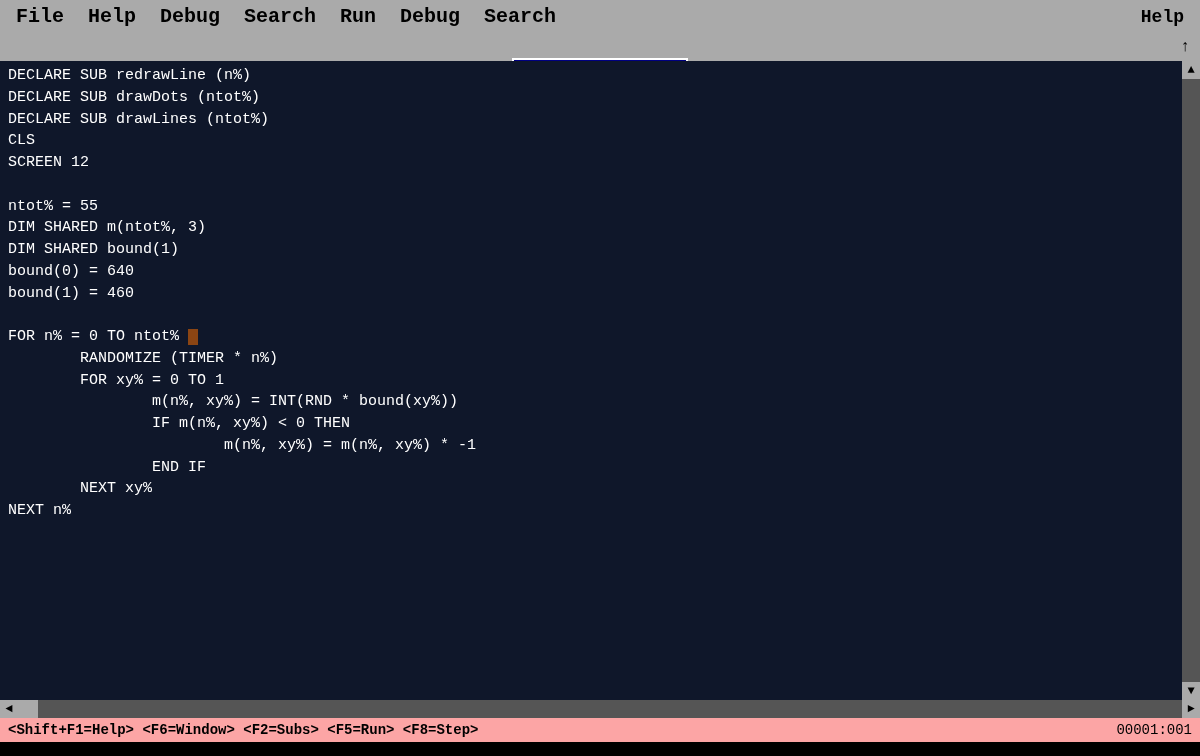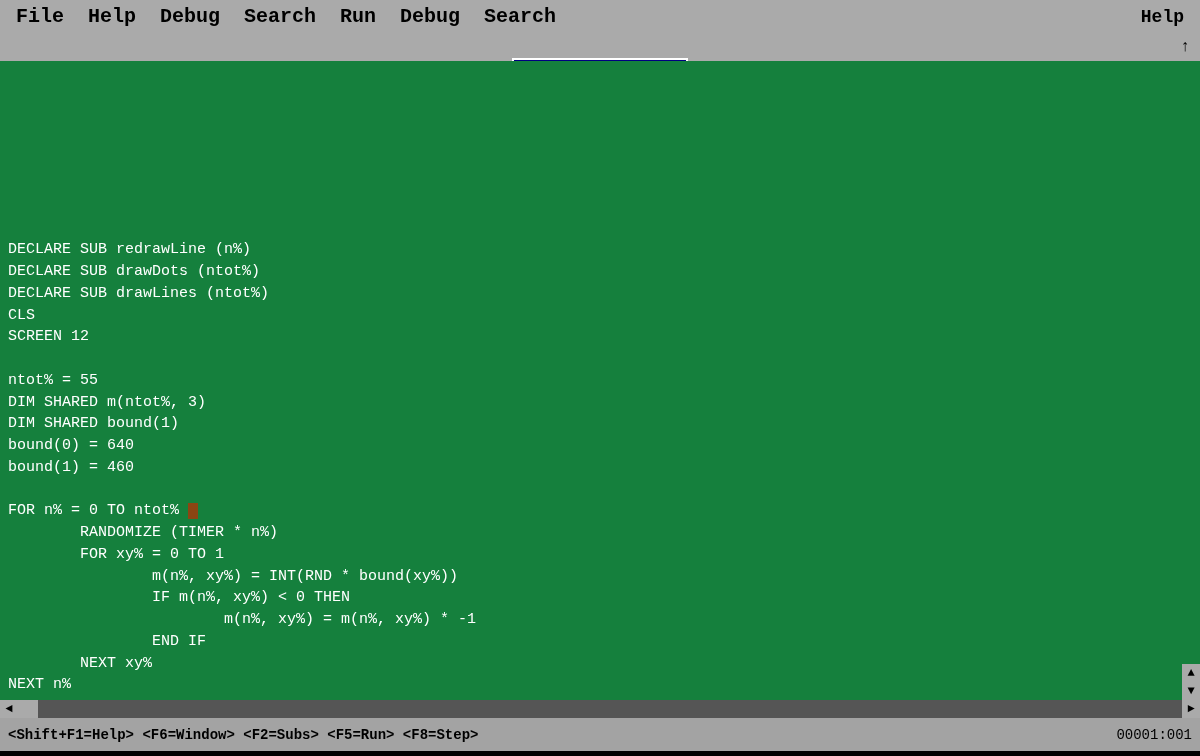--- a/index.html
+++ b/index.html
@@ -69,25 +69,24 @@
       color: #000;
       font-size: 16px;
       font-weight: bold;
       display: flex;
       align-items: center;
       gap: 2px;
     }
 
     
     #code-area {
-      background: #15803d;
+      background: #0f172a;
       display: flex;
       height: calc(756px - 33px - 28px - 28px - 28px);
       position: relative;
-      align-items: flex-end;
     }
     #code-content {
       flex: 1;
       padding: 4px 8px;
       color: #fff;
       font-family: 'Courier New', Courier, monospace;
       font-size: 15px;
       line-height: 1.45;
       white-space: pre;
       overflow: hidden;
@@ -150,22 +149,22 @@
       background: #555;
     }
     .h-scroll-thumb {
       width: 20px;
       height: 18px;
       background: #aaa;
     }
 
     
     #status-bar {
-      background: #a3a3a3;
-      height: 33px;
+      background: #fca5a5;
+      height: 24px;
       display: flex;
       align-items: center;
       padding: 0 8px;
       justify-content: space-between;
       gap: 47px;
     }
     .status-keys {
       color: #000;
       font-family: 'Courier New', Courier, monospace;
       font-size: 14px;

